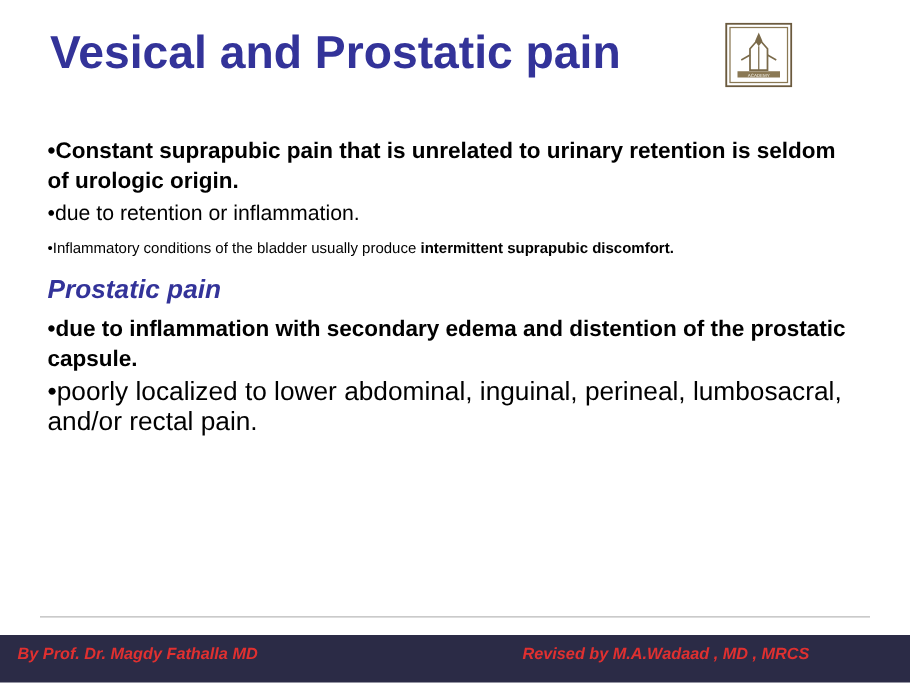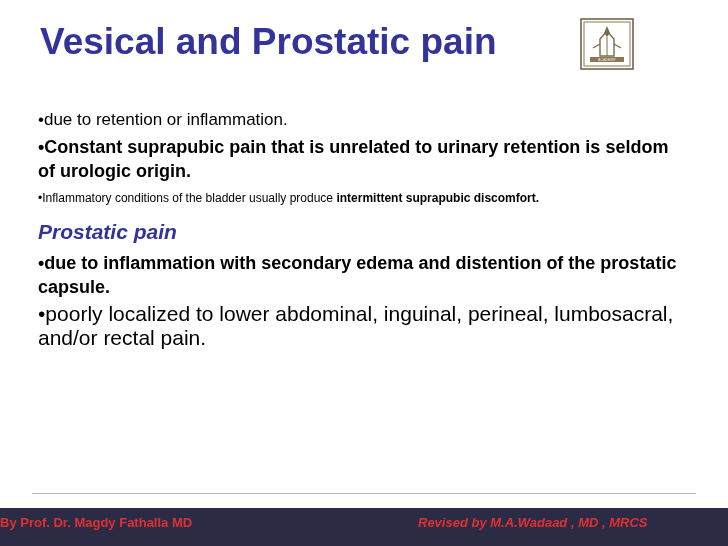--- a/index.html
+++ b/index.html
@@ -98,24 +98,25 @@
   .footer-bar {
     position: absolute;
     left: 0;
     top: 508px;
     width: 728px;
     height: 38px;
     background: #2b2b46;
   }
   .footer-left {
     position: absolute;
-    left: 0;
+    left: 14px;
     top: 515px;
     font-size: 13px;
     font-weight: bold;
+    font-style: italic;
     color: #e03030;
     white-space: nowrap;
     text-align: center;
   }
   .footer-right {
     position: absolute;
     left: 418px;
     top: 515px;
     font-size: 13px;
     font-weight: bold;
@@ -152,23 +153,23 @@
       <line x1="13" y1="30" x2="20" y2="26" stroke="#7a6a4a" stroke-width="1.2"></line>
       <line x1="41" y1="30" x2="34" y2="26" stroke="#7a6a4a" stroke-width="1.2"></line>
       <rect x="10" y="39" width="34" height="5" fill="#8a7854"></rect>
       <text x="27" y="43.4" font-family="'Liberation Sans', sans-serif" font-size="3.6" fill="#f2efe6" text-anchor="middle">ACADEMY</text>
     </svg>
   </div>
 
   <div class="body-block">
 
 
+    <p class="para bold"><span class="bullet">•</span><span>Constant suprapubic pain that is unrelated to urinary retention is seldom of urologic origin.</span></p>
+
     <p class="para small"><span class="bullet">•</span><span>due to retention or inflammation.</span></p>
-
-    <p class="para bold"><span class="bullet">•</span><span>Constant suprapubic pain that is unrelated to urinary retention is seldom of urologic origin.</span></p>
 
     <p class="para mixed"><span class="bullet">•</span><span>Inflammatory conditions of the bladder usually produce </span><b>intermittent suprapubic discomfort.</b></p>
 
     <div class="heading second">Prostatic pain</div>
 
     <p class="para bold"><span class="bullet">•</span><span>due to inflammation with secondary edema and distention of the prostatic capsule.</span></p>
 
     <p class="para plain"><span class="bullet">•</span><span>poorly localized to lower abdominal, inguinal, perineal, lumbosacral, and/or rectal pain.</span></p>
 
   </div>

